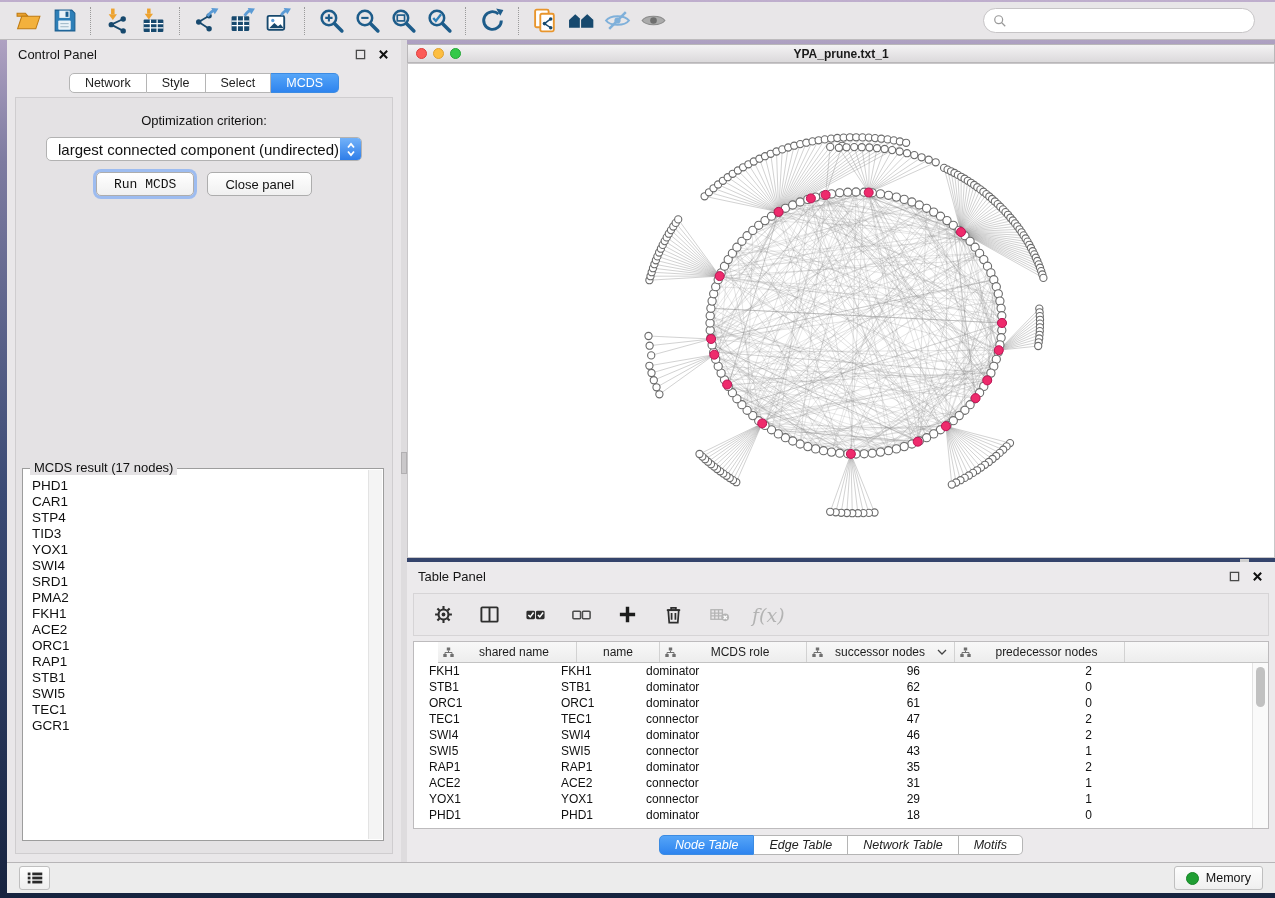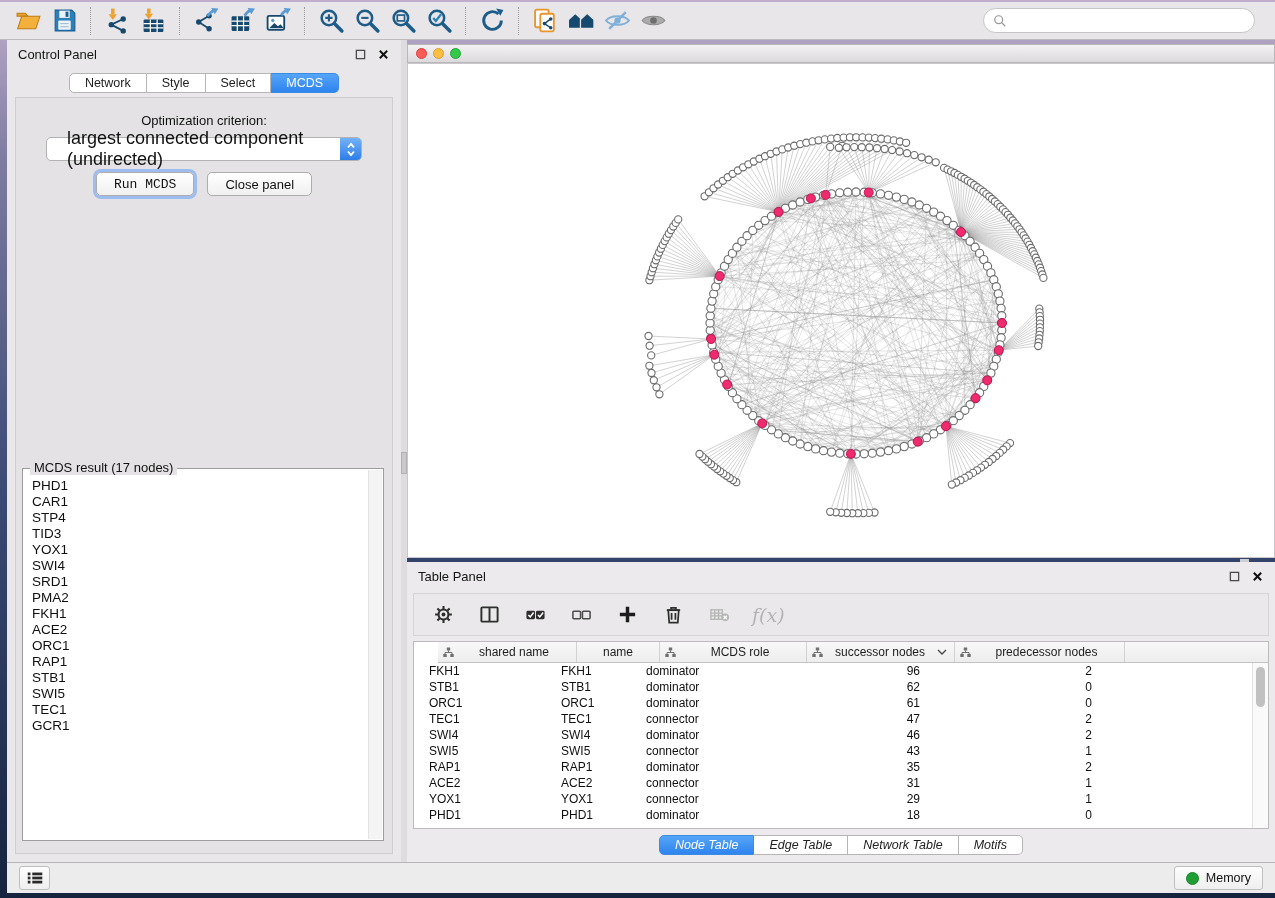--- a/index.html
+++ b/index.html
@@ -31,21 +31,21 @@
   .cp-tabs { position:absolute; left:0; right:0; top:33px; display:flex; justify-content:center; z-index:2; }
   .seg-tab { height:20px; line-height:19px; padding:0 15px; font-size:12.5px; background:#fff;
     border:1px solid #b5b5b5; border-left:none; color:#222; cursor:pointer; white-space:nowrap; }
   .seg-tab:first-child { border-left:1px solid #b5b5b5; border-radius:5px 0 0 5px; }
   .seg-tab:last-child { border-radius:0 5px 5px 0; }
   .seg-tab.active { background:linear-gradient(#55a5f8,#2e84ef); border-color:#3c8be2; color:#fff; }
   .cp-inner { position:absolute; left:8px; right:8px; top:57px; bottom:8px; background:#e4e2e4;
     border:1px solid #cfcdcf; }
   .opt-label { margin-top:15px; text-align:center; font-size:13px; color:#111; }
   .dropdown { margin:9px auto 0; width:316px; height:24px; background:#fff; border:1px solid #b2b2b2;
-    border-radius:5px; display:flex; align-items:center; padding-left:20px; font-size:18px;
+    border-radius:5px; display:flex; align-items:center; padding-left:11px; font-size:15px;
     color:#111; position:relative; cursor:pointer; }
   .dd-step { position:absolute; right:0; top:0; bottom:0; width:21px; border-radius:0 4px 4px 0;
     background:linear-gradient(#73b2f9,#2e7de8); display:flex; align-items:center; justify-content:center; }
   .dd-step svg { width:10px; height:15px; }
   .cp-buttons { display:flex; justify-content:center; gap:13px; margin-top:11px; }
   .mac-btn { height:24px; padding:0 17px; background:linear-gradient(#ffffff,#f0f0f0);
     border:1px solid #adadad; border-radius:5px; font-size:13px; color:#111; cursor:pointer; }
   .mac-btn.focus { box-shadow:0 0 0 3px rgba(98,156,250,.55);font-family:Liberation Mono, monospace; }
   .result-box { position:absolute; left:6px; right:8px; top:370px; bottom:12px; background:#fff;
     border:1px solid #9d9d9d; }
@@ -325,20 +325,21 @@
 
   <div class="v-divider">
       <span class="handle"></span>
     </div>
 
   <div class="network-window">
     <div class="net-titlebar">
       <span class="tl red"></span>
       <span class="tl yellow"></span>
       <span class="tl green"></span>
+      <span class="net-title">YPA_prune.txt_1</span>
     </div>
     <div class="net-canvas">
       <svg id="net-svg" viewBox="0 0 866 493" preserveAspectRatio="xMidYMid meet">
           <line x1="328.9" y1="183.2" x2="415.5" y2="386.7" stroke="#8f8f8f" stroke-opacity="0.28" stroke-width="0.75"></line>
           <line x1="511.3" y1="141.0" x2="423.5" y2="388.1" stroke="#8f8f8f" stroke-opacity="0.28" stroke-width="0.75"></line>
           <line x1="357.0" y1="361.4" x2="496.2" y2="382.6" stroke="#8f8f8f" stroke-opacity="0.28" stroke-width="0.75"></line>
           <line x1="472.5" y1="388.1" x2="324.4" y2="189.3" stroke="#8f8f8f" stroke-opacity="0.28" stroke-width="0.75"></line>
           <line x1="518.6" y1="373.7" x2="320.2" y2="322.4" stroke="#8f8f8f" stroke-opacity="0.28" stroke-width="0.75"></line>
           <line x1="316.5" y1="315.8" x2="571.6" y2="189.3" stroke="#8f8f8f" stroke-opacity="0.28" stroke-width="0.75"></line>
           <line x1="575.8" y1="195.6" x2="593.1" y2="273.7" stroke="#8f8f8f" stroke-opacity="0.28" stroke-width="0.75"></line>

